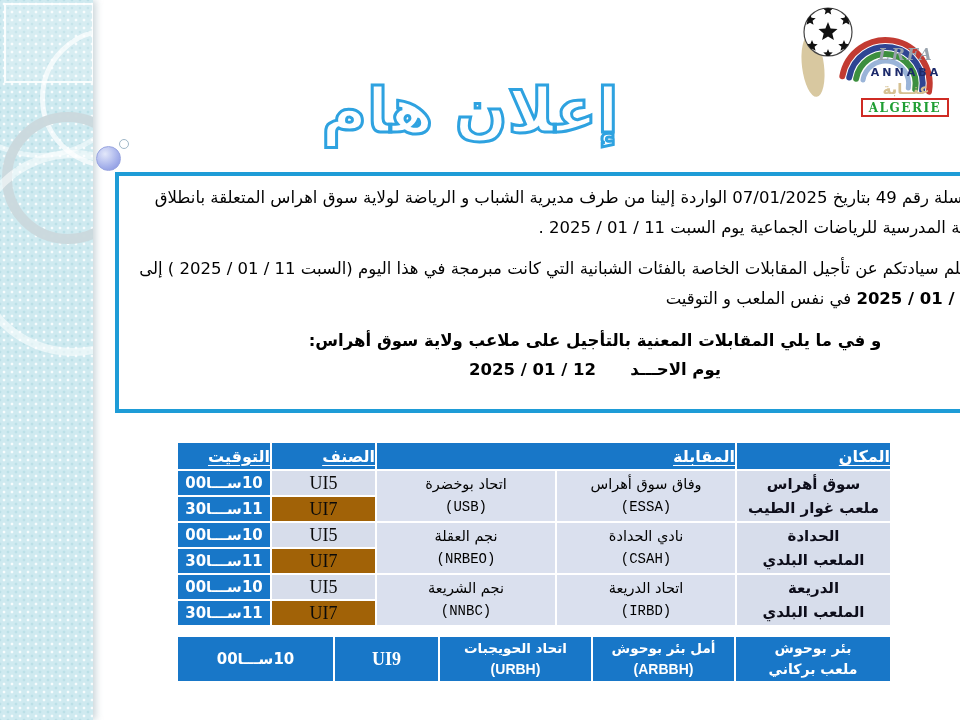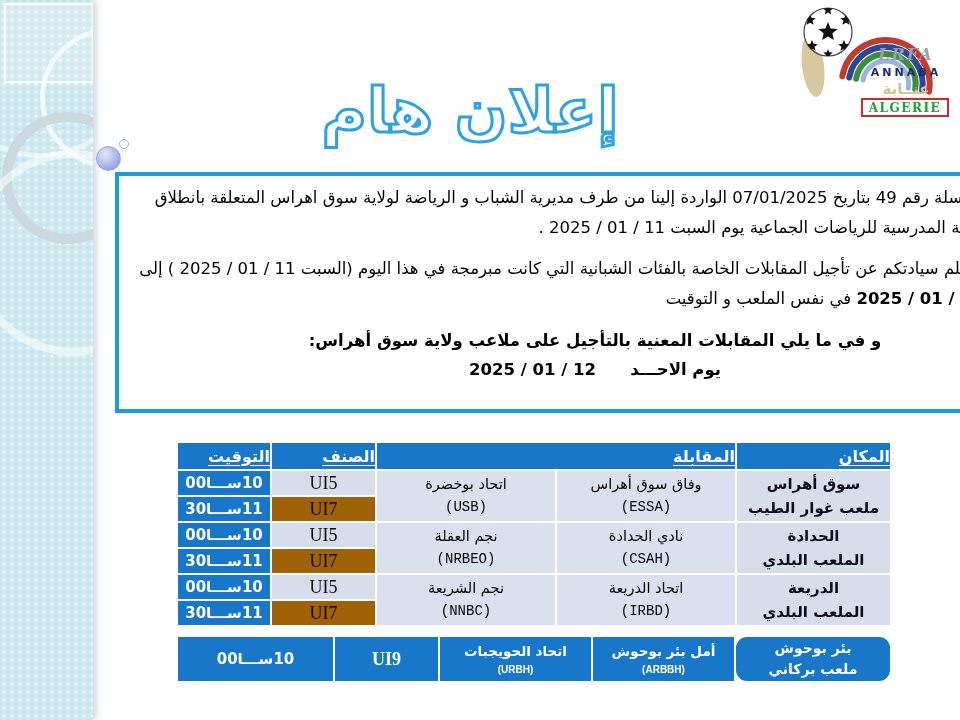--- a/index.html
+++ b/index.html
@@ -55,22 +55,22 @@
     text-decoration:underline;text-underline-offset:3px;text-align:right;padding:0;}
   .sched td{padding:0;text-align:center;vertical-align:middle;}
   td.place{background:#d7ddeb;font-weight:bold;font-size:15px;line-height:1.6;color:#0d0d1a;}
   td.team{background:#dae0ee;font-size:14.5px;line-height:1.6;color:#000;}
   td.team .code{font-family:Liberation Mono, monospace;font-size:14px;}
   td.cat{background:#d7ddeb;font-family:"Liberation Serif",serif;font-size:18px;color:#0a0a0a;height:24px;text-align:center;}
   tr.row-b td.cat{background:#a16207;}
   td.time{background:#1877c8;color:#fff;font-weight:bold;font-size:15px;height:24px;}
   table.special-t td{background:#1877c8;color:#fff;font-weight:bold;height:44px;line-height:1.5;}
   table.special-t td.s-team{font-size:13.5px;}
-  table.special-t td.s-team .code{font-size:10px;font-family:"Liberation Sans",sans-serif;}
-  table.special-t td.s-place{font-size:14px;border-radius:11px;}
+  table.special-t td.s-team .code{font-size:14px;font-family:"Liberation Sans",sans-serif;}
+  table.special-t td.s-place{font-size:14px;}
   table.special-t td.s-cat{font-family:"Liberation Serif",serif;font-size:18px;}
   table.special-t td.s-time{font-size:15px;}
 </style>
 </head>
 <body>
 
 <div class="slide">
 
   <div class="side-band">
     <div class="band-rect"></div>

